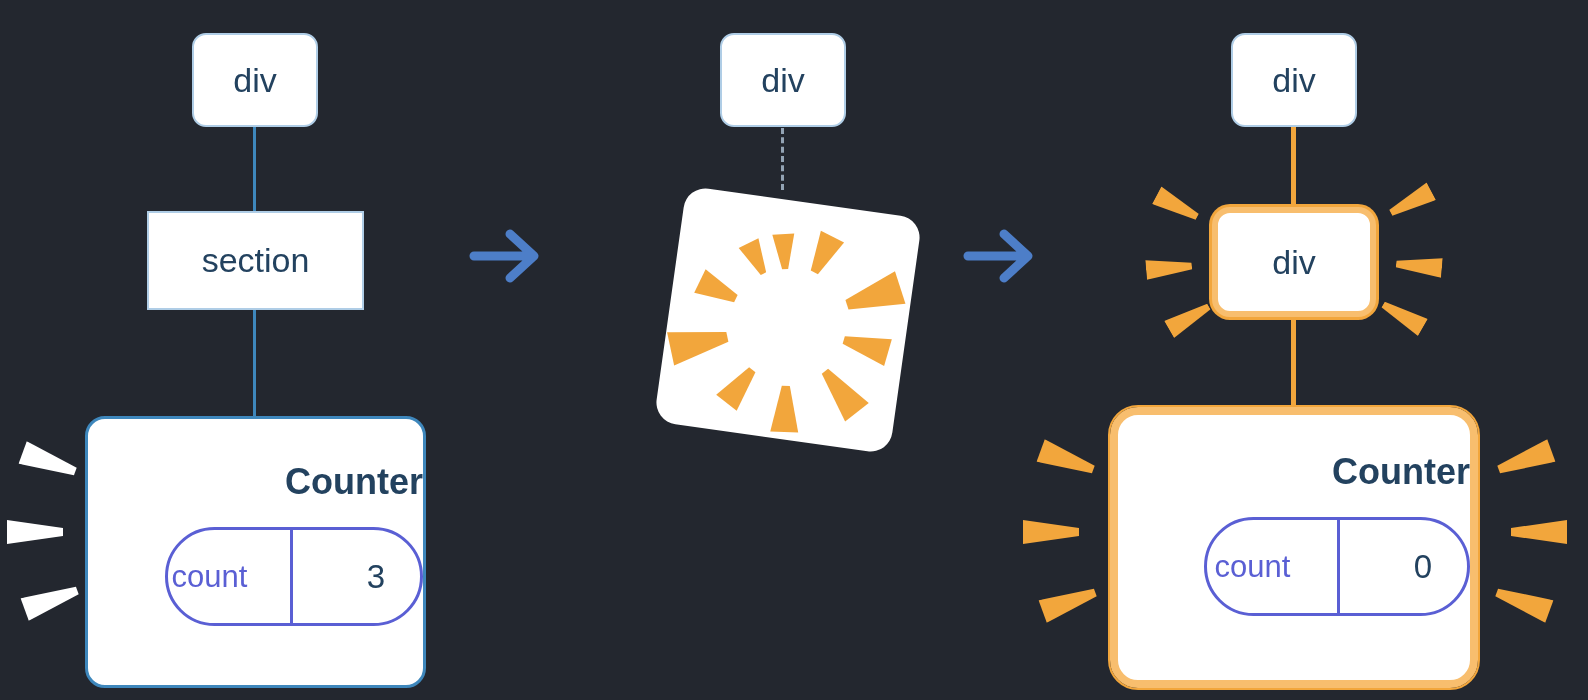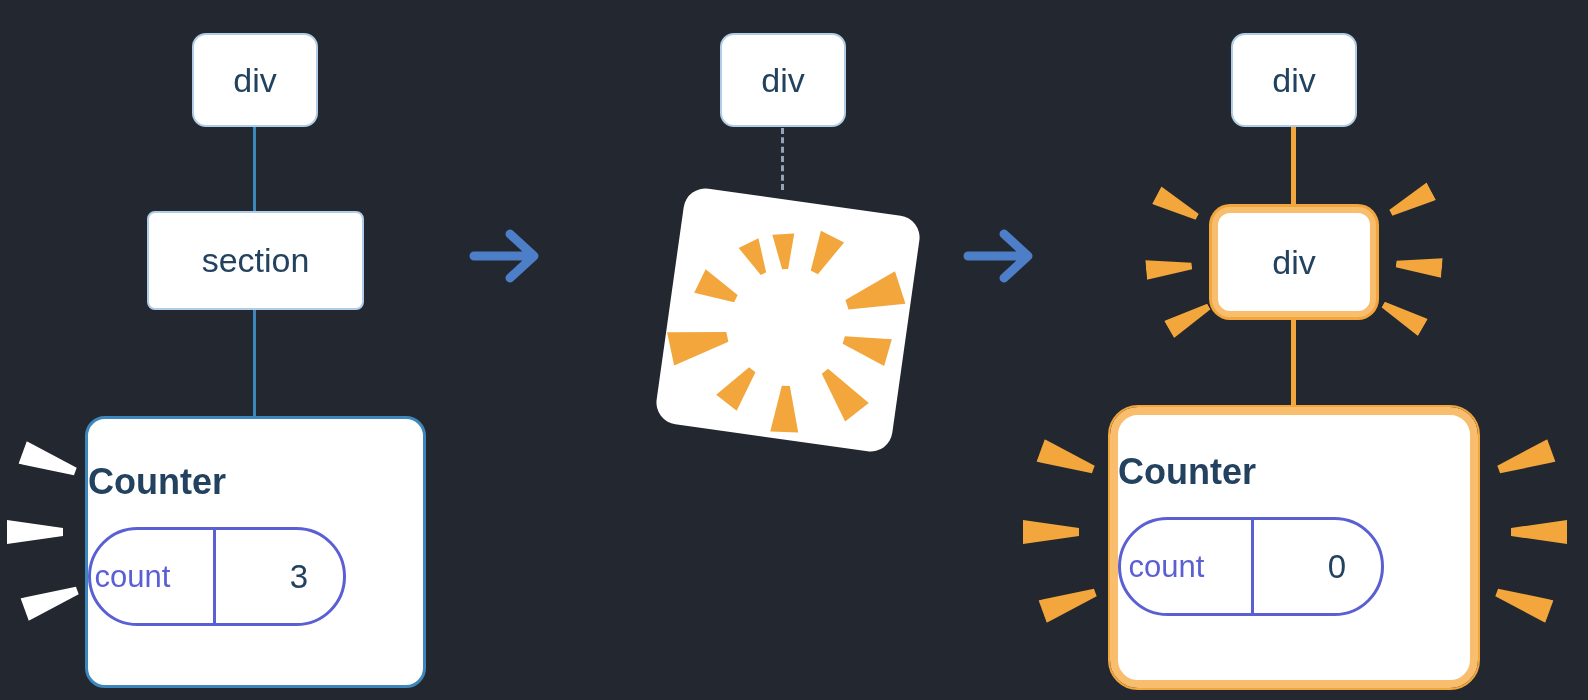--- a/index.html
+++ b/index.html
@@ -29,21 +29,21 @@
   .dashed {
     position: absolute; width: 0;
     border-left: 3px dashed var(--dashed-gray, #93A3B4);
   }
   .card {
     position: absolute;
     background: var(--white, #fff);
     border-radius: 20px;
     display: flex;
     flex-direction: column;
-    align-items: flex-start;
+    align-items: flex-end;
   }
   .card.blue { border: 3px solid var(--line-blue, #3E87BC); }
   .card.orangeb { border: 8px solid var(--orange-light, #F8BE6E); border-radius: 28px; outline: 2px solid var(--orange, #F2A63C); }
   .card-title { font-size: 36px; font-weight: 600; color: var(--node-text, #23425F); }
   .card.blue .card-title { margin-top: 42px; }
   .card.orangeb .card-title { margin-top: 36px; }
   .pill {
     display: flex; align-items: stretch;
     border: 3px solid var(--purple, #5A5FD4);
     border-radius: 60px; height: 99px; margin-top: 24px;
@@ -84,21 +84,21 @@
 <body>
 
 <div class="canvas">
 
   <div class="node" style="left:192px; top:33px; width:126px; height:94px;">
     <span>div</span>
   </div>
 
   <div class="vline" style="left:253px; top:127px; height:84px;"></div>
 
-  <div class="node" style="left:147px; top:211px; width:217px; height:99px; border-radius:8px;">
+  <div class="node" style="left:147px; top:211px; width:217px; height:99px; border-radius:0;">
     <span>section</span>
   </div>
 
   <div class="vline" style="left:253px; top:310px; height:106px;"></div>
 
   <div class="card blue" style="left:85px; top:416px; width:341px; height:272px;">
     <div class="card-title">Counter</div>
     <div class="pill" style="width:258px;">
       <div class="pill-key">count</div>
       <div class="pill-sep"></div>

